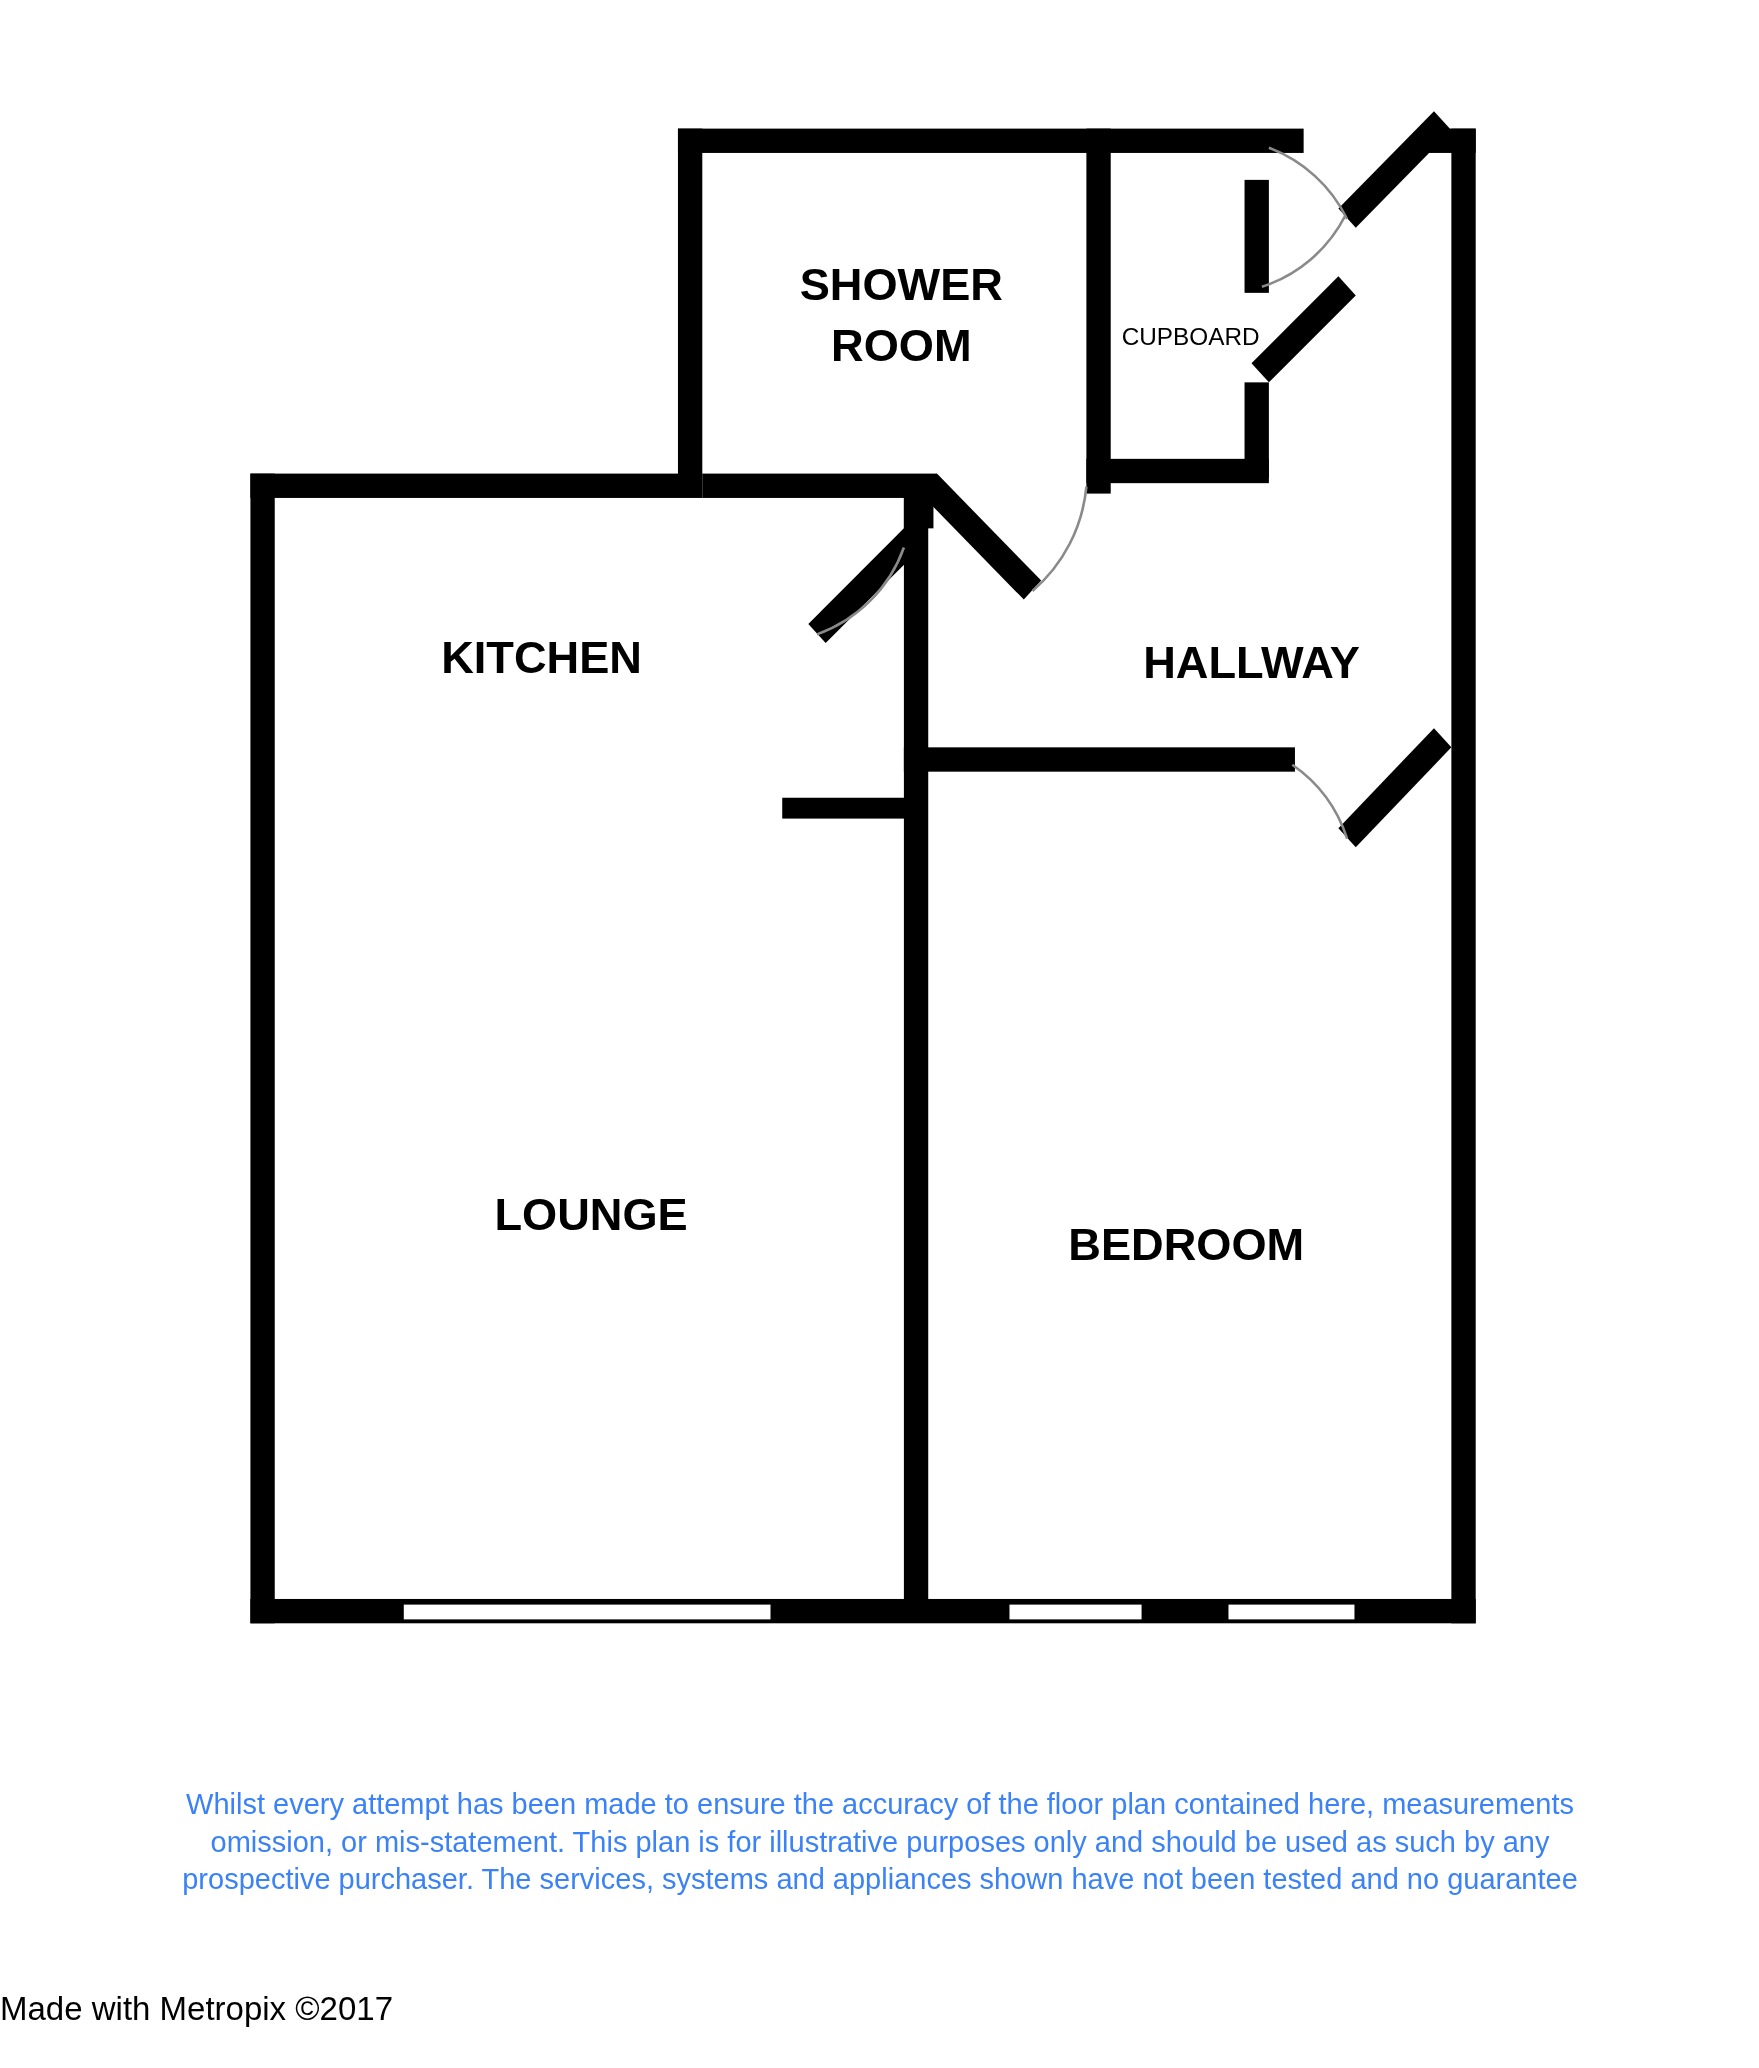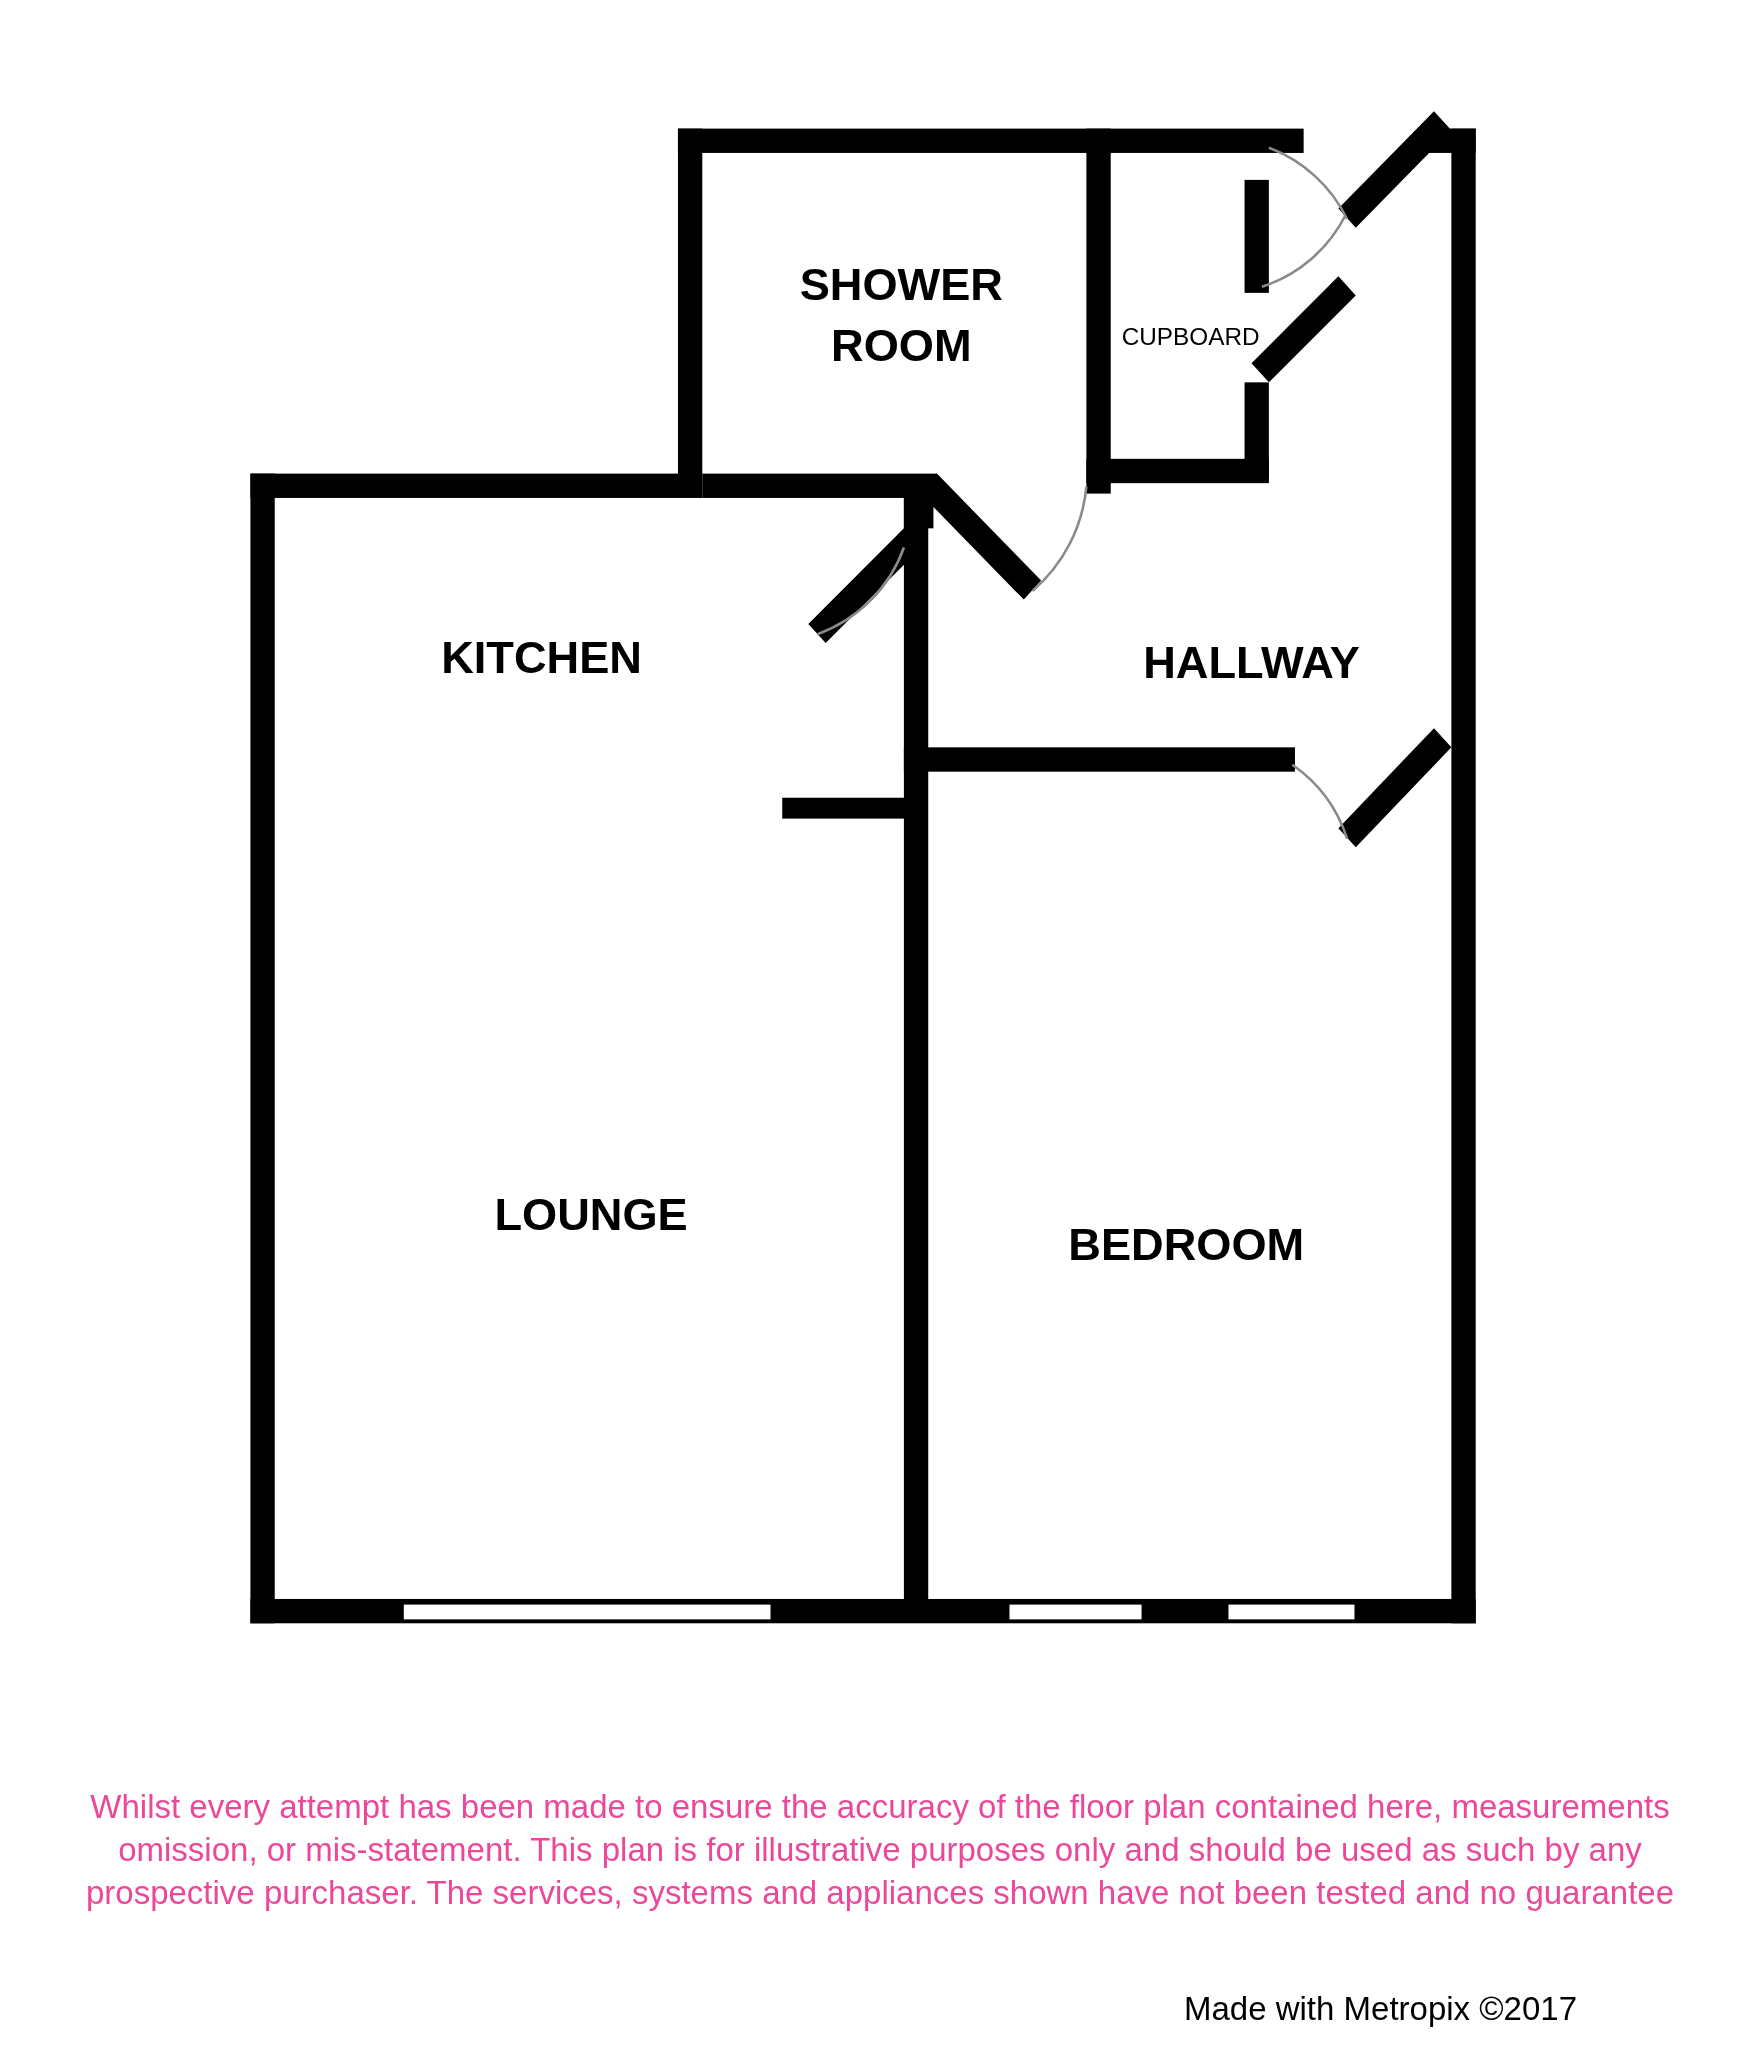--- a/index.html
+++ b/index.html
@@ -39,34 +39,34 @@
   .room-label.big { font-size: 52px; }
   .room-label.small { font-size: 28px; font-weight: normal; }
 
   #disclaimer {
     position: absolute;
     left: 0;
     top: 1786px;
     width: 1760px;
     text-align: center;
     font-family: "Liberation Sans", sans-serif;
-    font-size: 33px;
+    font-size: 29px;
     line-height: 1.30;
-    color: #ec4899;
+    color: #3b82f6;
   }
   #disclaimer .line {
     display: block;
     white-space: nowrap;
   }
   #credit {
     position: absolute;
     left: 0;
     top: 1990px;
     width: 1577px;
-    text-align: right;
+    text-align: left;
     font-family: "Liberation Sans", sans-serif;
     font-size: 33px;
     color: #000000;
   }
 </style>
 </head>
 <body>
 
 <div id="floorplan-wrap">
   <svg id="floorplan-svg" viewBox="0 0 2025 2000" xmlns="http://www.w3.org/2000/svg">

